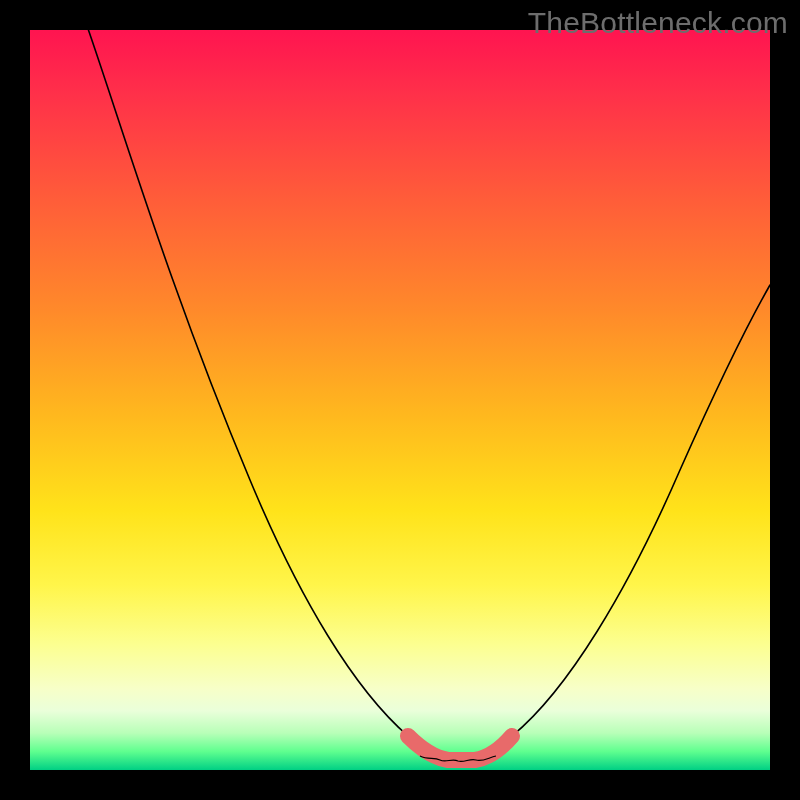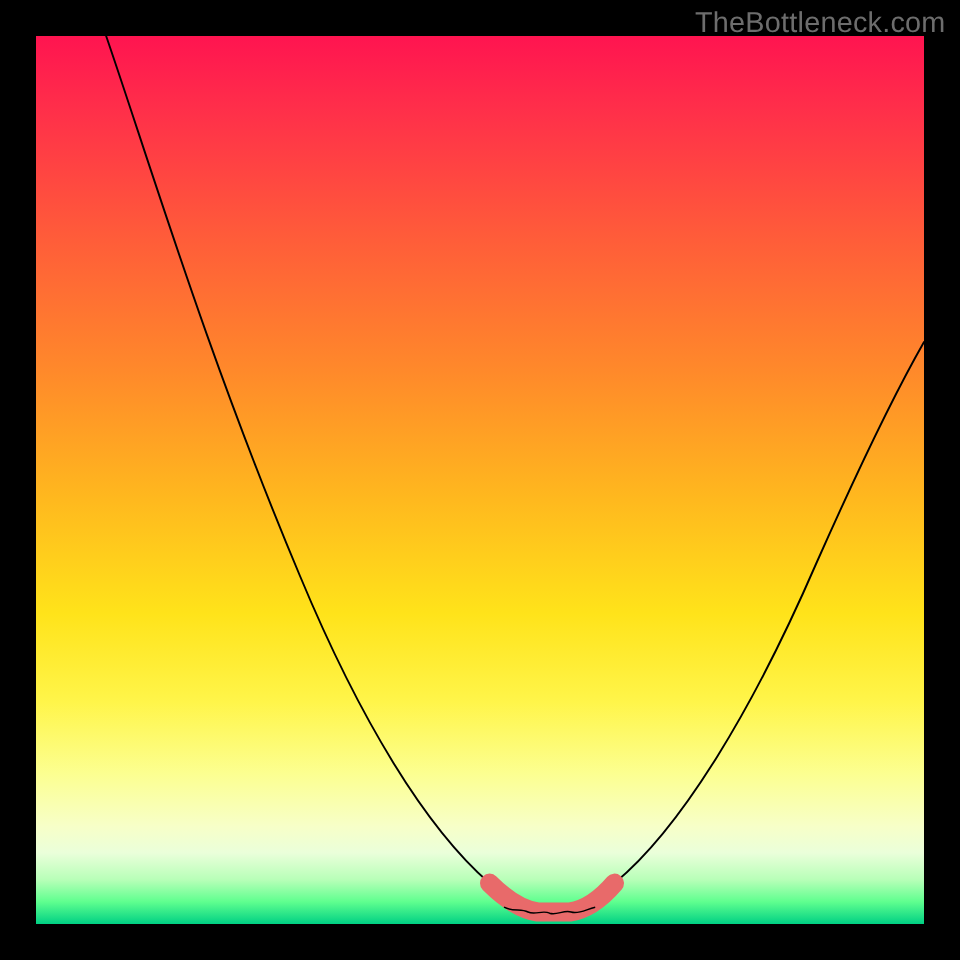--- a/index.html
+++ b/index.html
@@ -38,21 +38,21 @@
       #b8ffb8 95%,
       #5fff8f 97.5%,
       #00d084 100%
     );
   }
   .watermark {
     position: absolute;
     top: 6px;
     right: 12px;
     color: #6d6d6d;
-    font-size: 24px;
+    font-size: 30px;
     font-weight: 500;
     letter-spacing: 0.2px;
     z-index: 5;
   }
   svg.curve {
     position: absolute;
     left: 0;
     top: 0;
     width: 740px;
     height: 740px;

